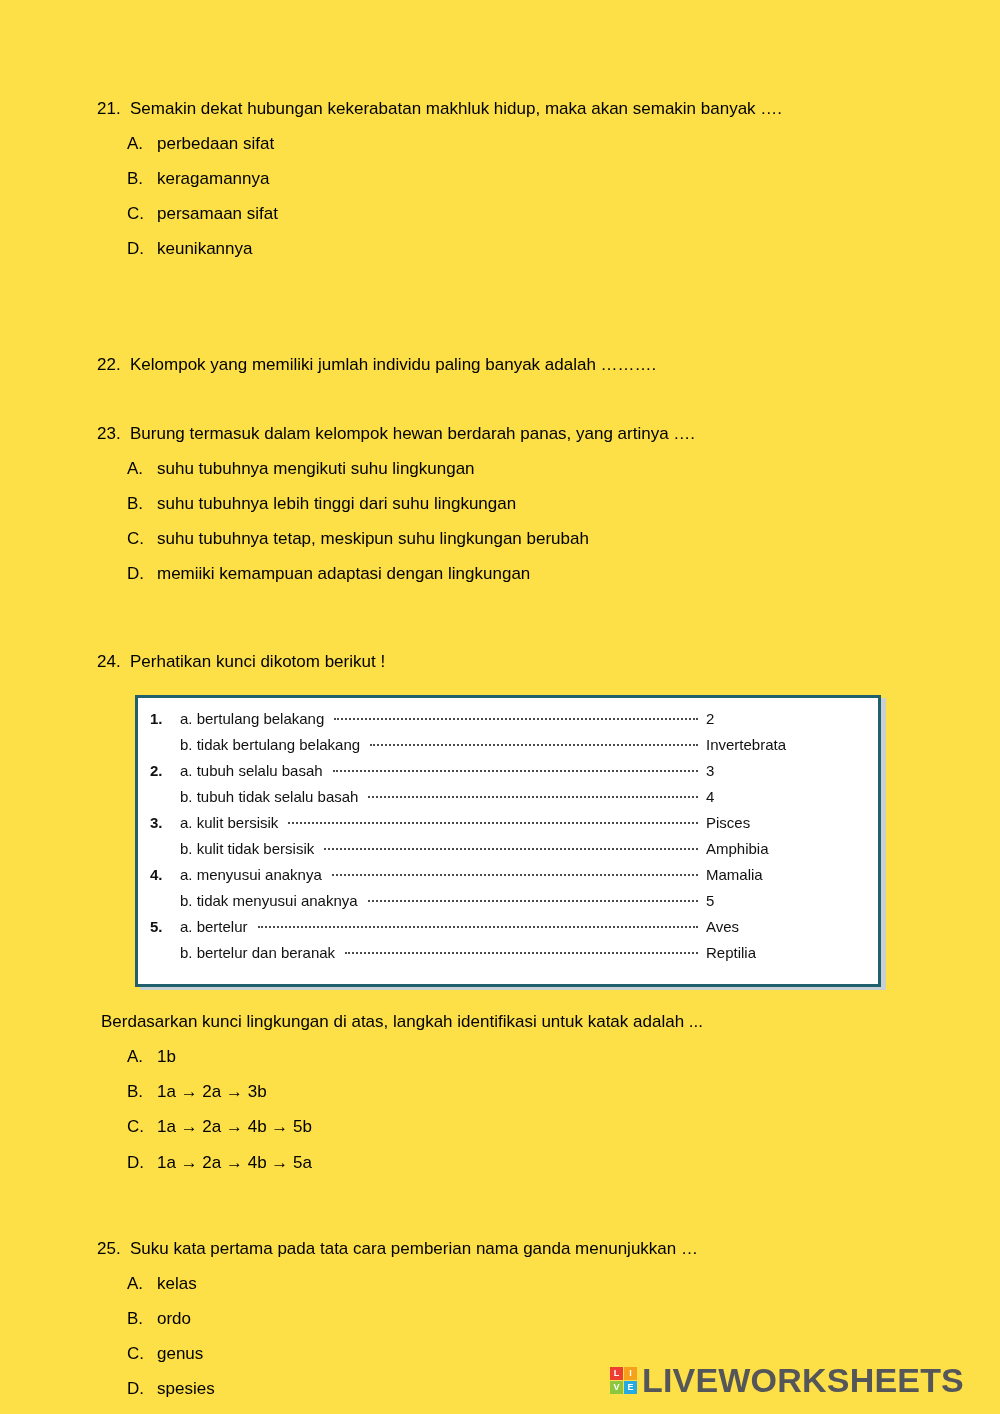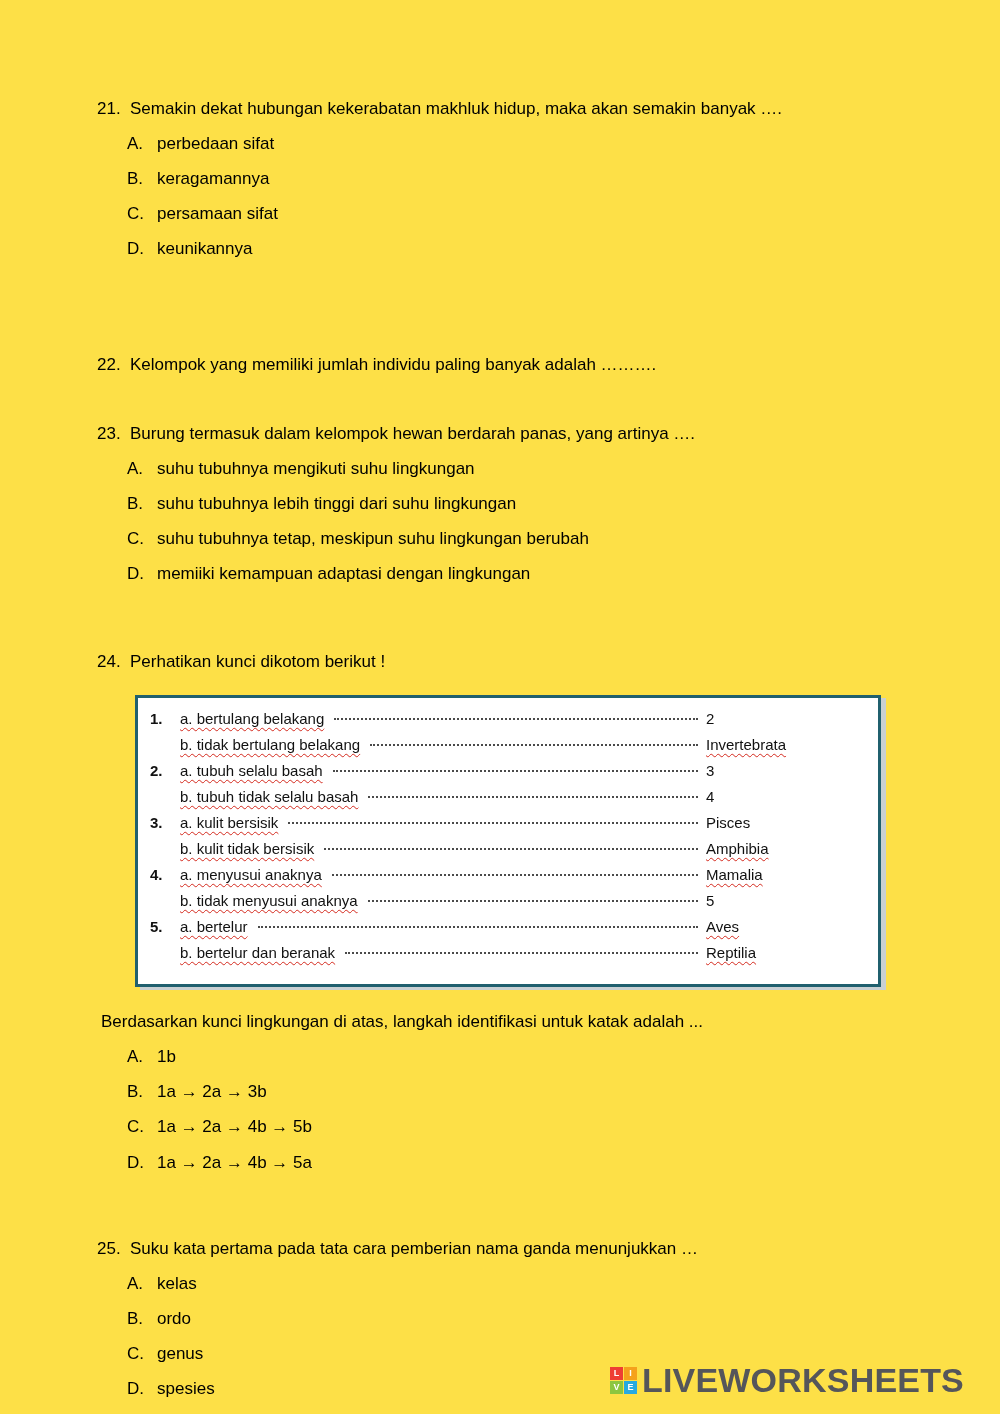--- a/index.html
+++ b/index.html
@@ -36,21 +36,20 @@
     font-size:15px;
     color:#111;
     background:#fff;
   }
   .k-line{display:flex;align-items:baseline;height:26px;}
   .k-num{flex:0 0 30px;font-weight:bold;}
   .k-label{white-space:nowrap;padding-right:4px;}
   .leader{flex:1;border-bottom:2px dotted #4a4a4a;margin:0 6px 0 6px;transform:translateY(-4px);}
   .k-result{flex:0 0 158px;padding-left:2px;}
   .sq{
-    text-decoration:underline;
     text-decoration-style:wavy;
     text-decoration-color:#d42a1e;
     text-decoration-thickness:1px;
     text-underline-offset:3px;
   }
   .followup{margin:24px 0 0 4px;line-height:1.3;}
 
   
   .footer{position:absolute;right:36px;bottom:14px;display:flex;align-items:center;gap:5px;}
   .tiles{display:grid;grid-template-columns:13px 13px;grid-auto-rows:13px;gap:1px;}

